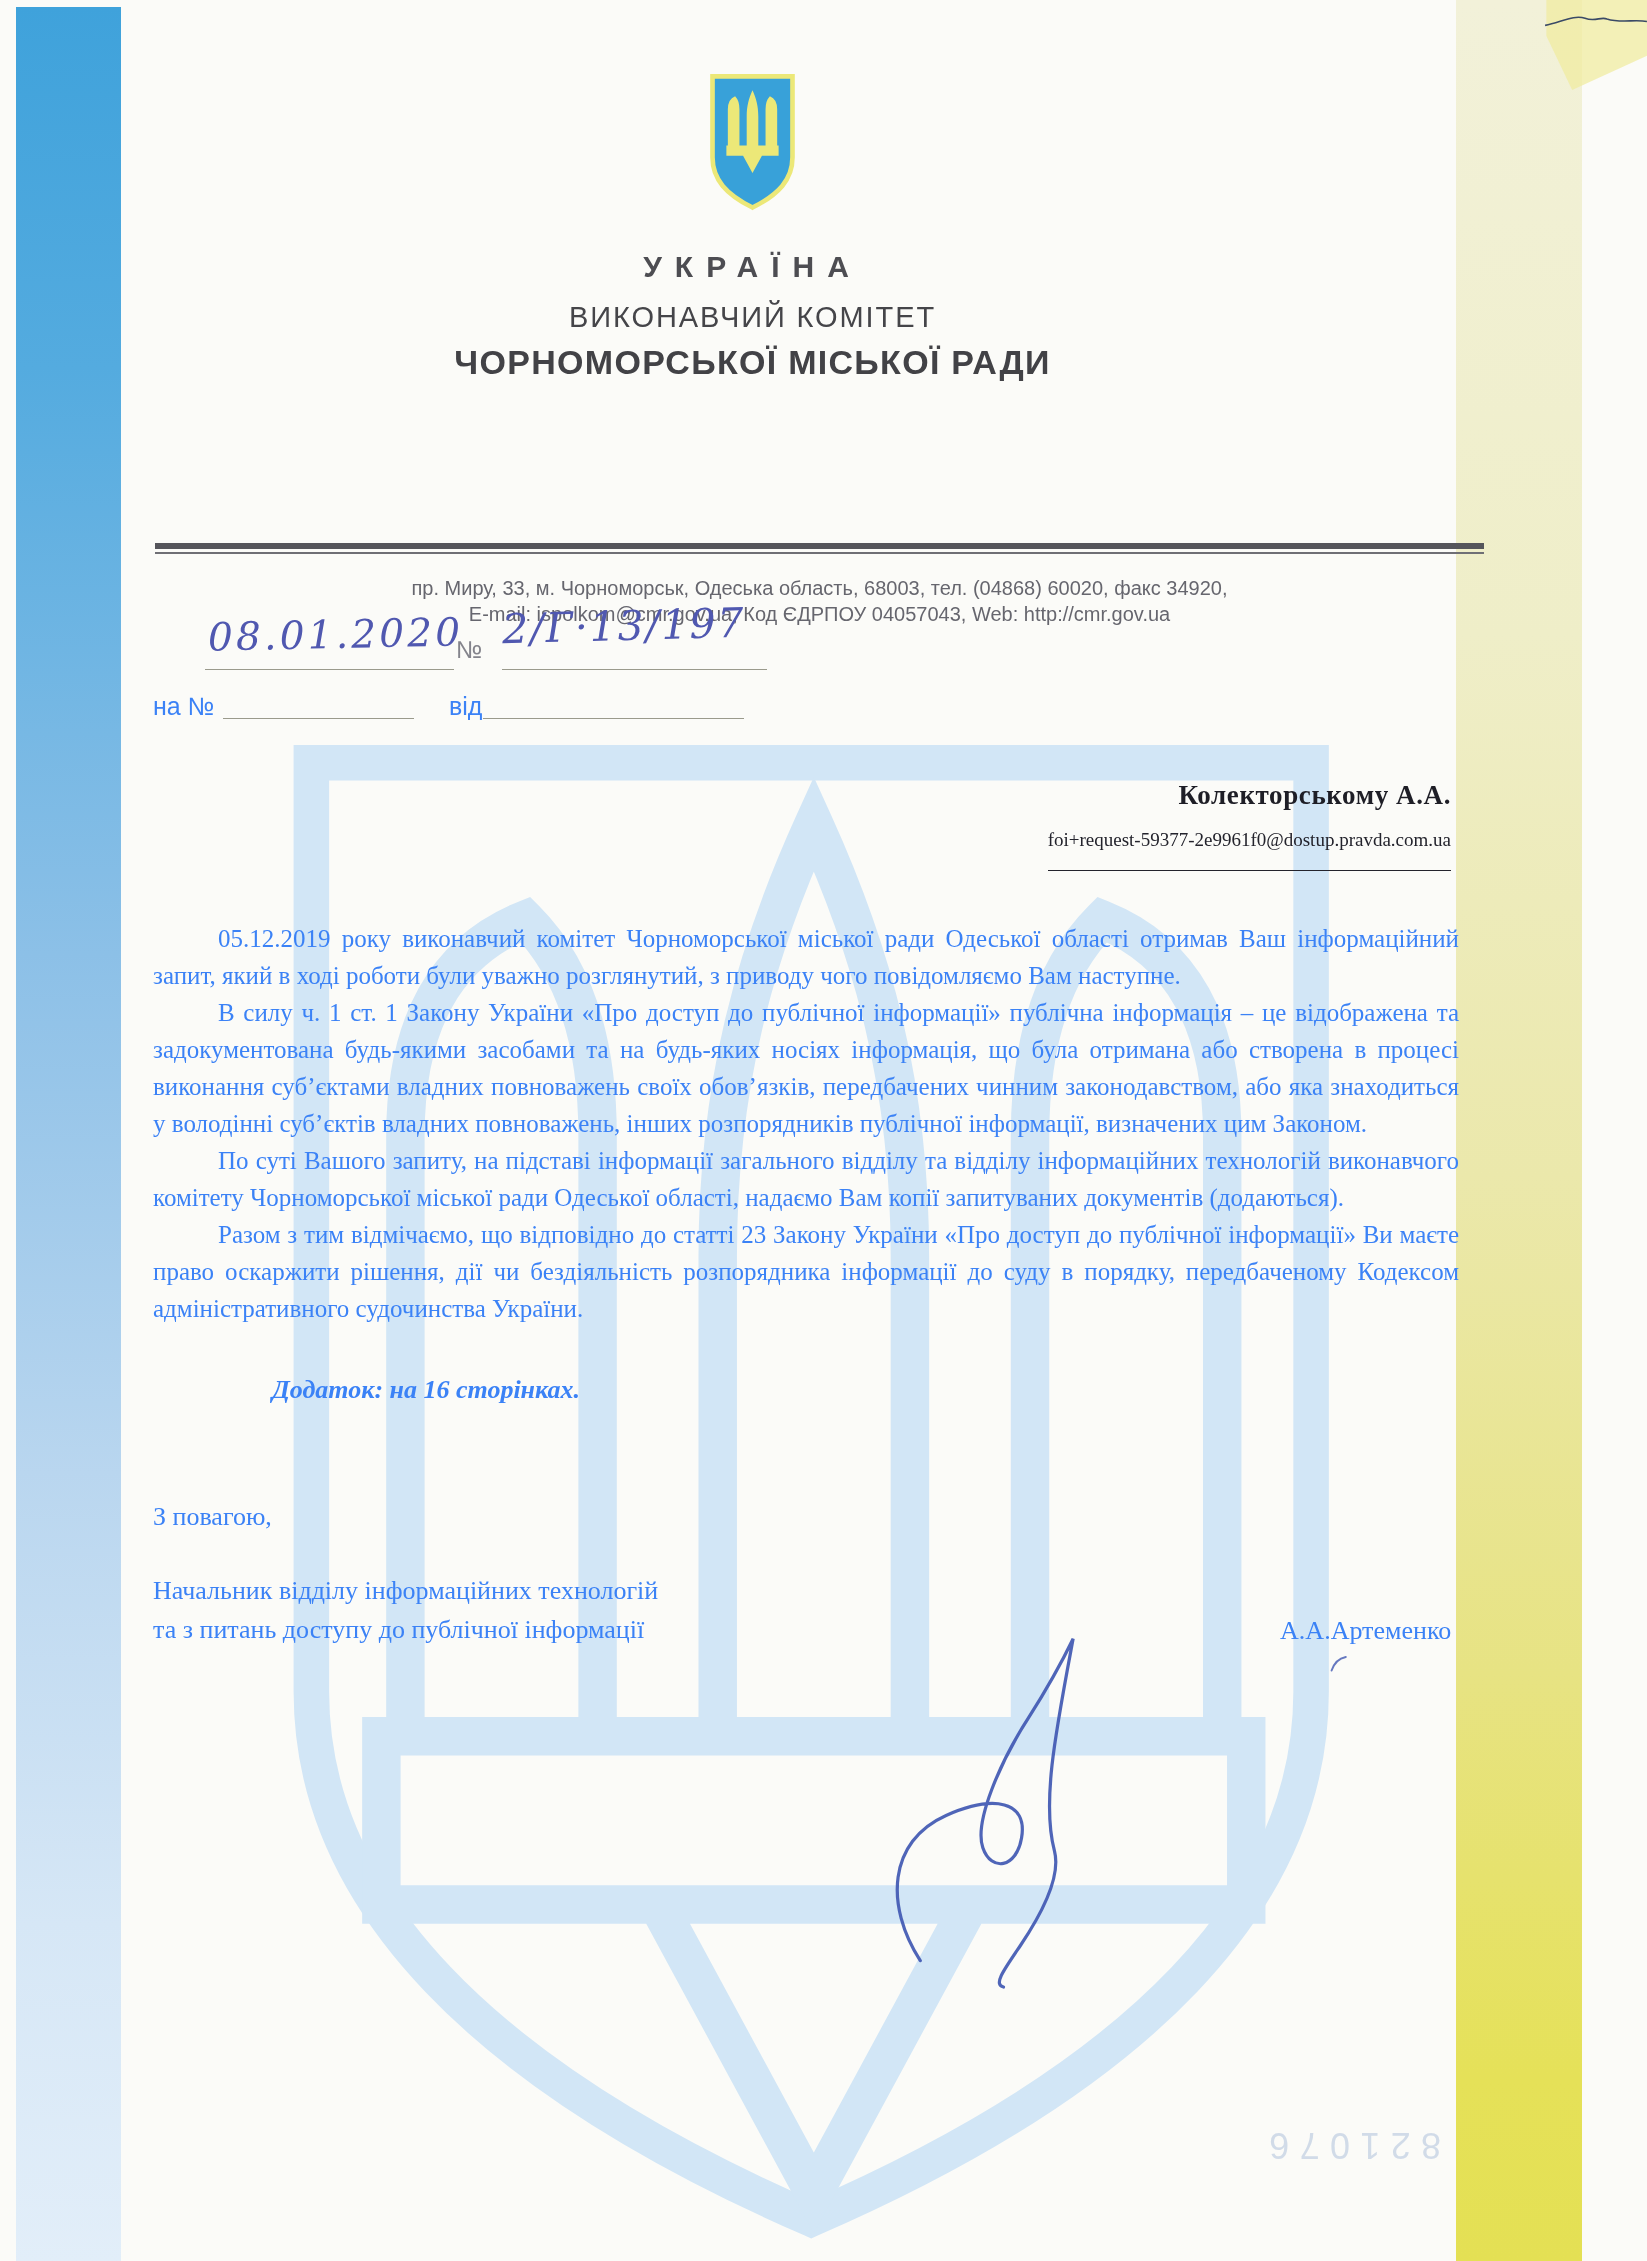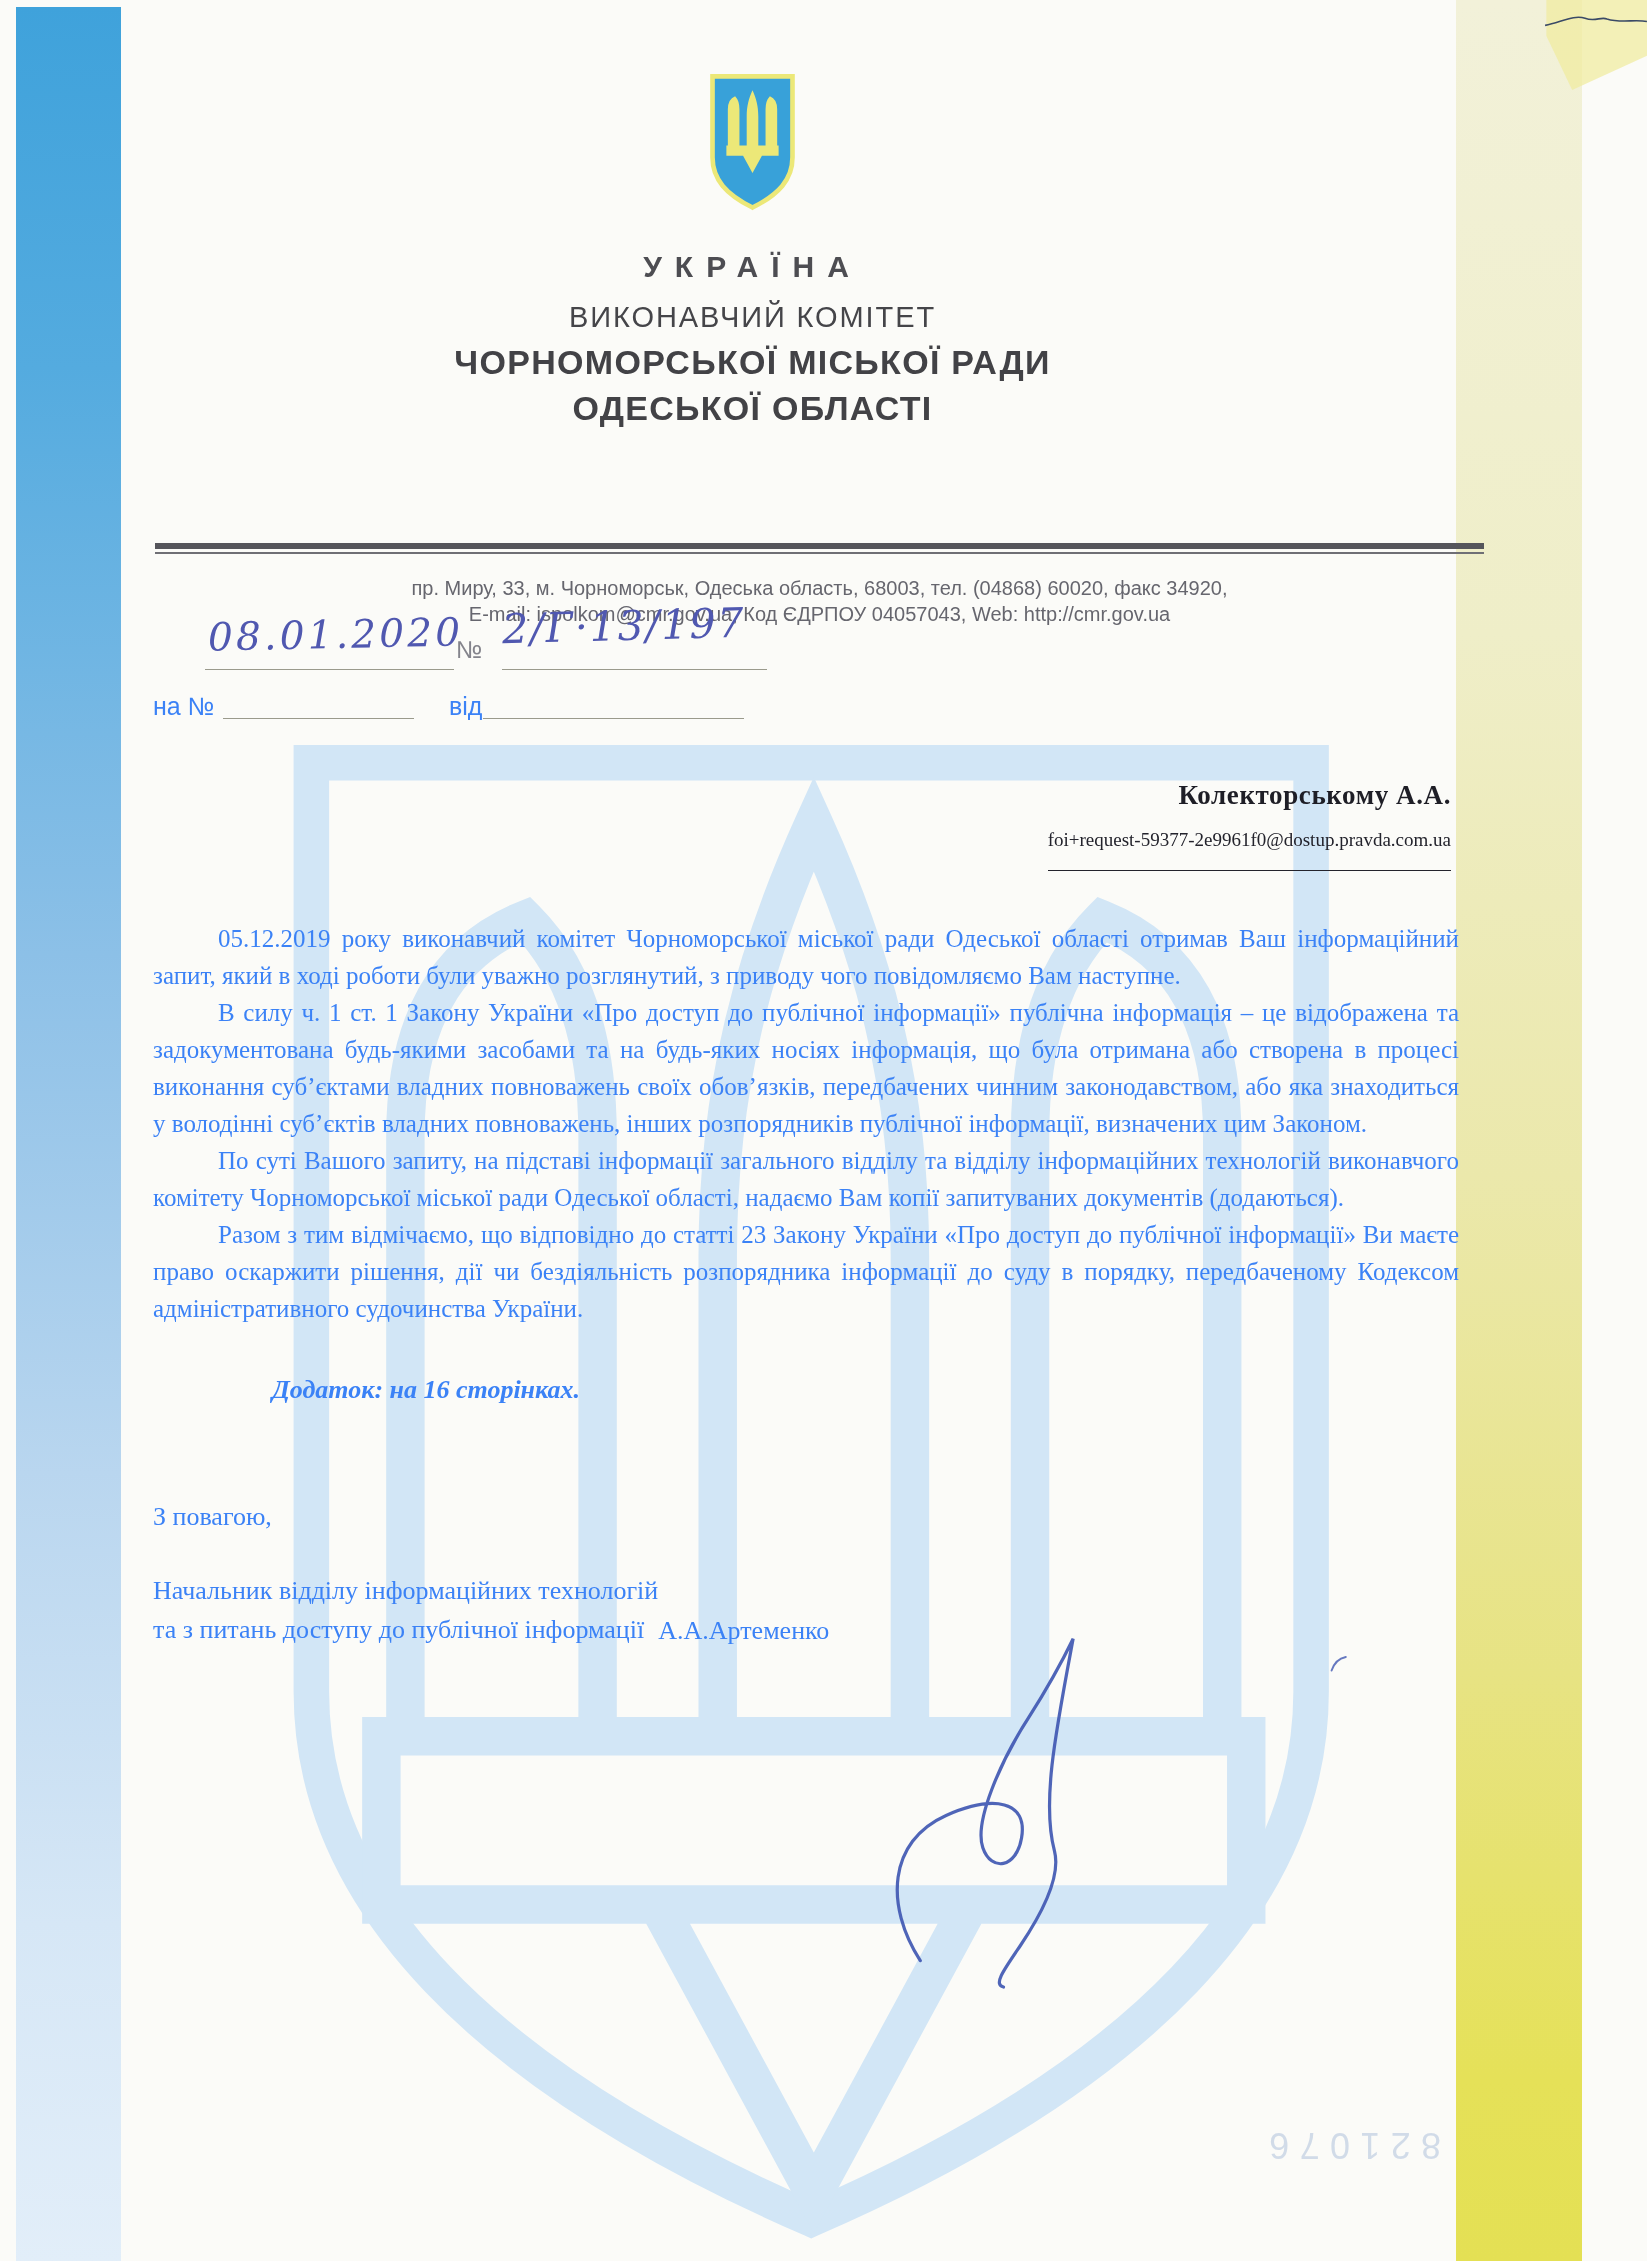--- a/index.html
+++ b/index.html
@@ -62,21 +62,21 @@
   .rec-email{display:inline-block; margin-top:18px; font-size:19px; color:#23232c;
              border-bottom:1.9px solid #23232c; padding-bottom:19px;}
 
   
   .letter{position:absolute; left:153px; top:920px; width:1306px;
           font-size:25px; line-height:37px; text-align:justify; color:#3b82f6;}
   .letter p{margin:0; text-indent:65px;}
   .attachment{margin-top:44px; margin-left:119px; font-weight:bold; font-style:italic;
               font-size:26px; text-indent:0 !important;}
   .closing{margin-top:90px; font-size:26px;}
-  .signer-row{margin-top:36px; display:flex; align-items:flex-end;}
+  .signer-row{margin-top:36px; display:flex; justify-content:space-between; align-items:flex-end;}
   .signer-title{font-size:26px; line-height:39px; text-align:left;}
   .signer-name{font-size:26px; padding-right:7.8px;}
 
   .signature{position:absolute; left:859px; top:1628px;}
   .pen-tick{position:absolute; left:1329px; top:1655px;}
   .squiggle-tr{position:absolute; left:1545px; top:7.8px;}
 
   .bleed-num{
     position:absolute; left:1221px; top:2124px; width:258px; text-align:center;
     transform:rotate(180deg); font-family:"Liberation Sans", sans-serif;
@@ -111,21 +111,20 @@
   <div class="content">
 
     <div class="header">
       <svg class="emblem" viewBox="0 0 100 150">
         <path d="M7 5 H93 V92 C93 116 78 132 50 146 C22 132 7 116 7 92 Z" fill="#38a1d9" stroke="#ece878" stroke-width="5"></path>
         <use href="#tryzub" transform="translate(11,20) scale(0.78)" fill="#ece878"></use>
       </svg>
       <div class="country">УКРАЇНА</div>
       <div class="org1">ВИКОНАВЧИЙ КОМІТЕТ</div>
       <div class="org2">ЧОРНОМОРСЬКОЇ МІСЬКОЇ РАДИ</div>
-      <div class="org3">ОДЕСЬКОЇ ОБЛАСТІ</div>
     </div>
 
     <div class="rule-wrap">
       <div class="rule-thick"></div>
       <div class="rule-thin"></div>
       <div class="addr addr1">пр. Миру, 33, м. Чорноморськ, Одеська область, 68003, тел. (04868) 60020, факс 34920,</div>
       <div class="addr">E-mail: ispolkom@cmr.gov.ua, Код ЄДРПОУ 04057043, Web: http://cmr.gov.ua</div>
     </div>
 
     <div class="hand hw-date">08.01.2020</div>

